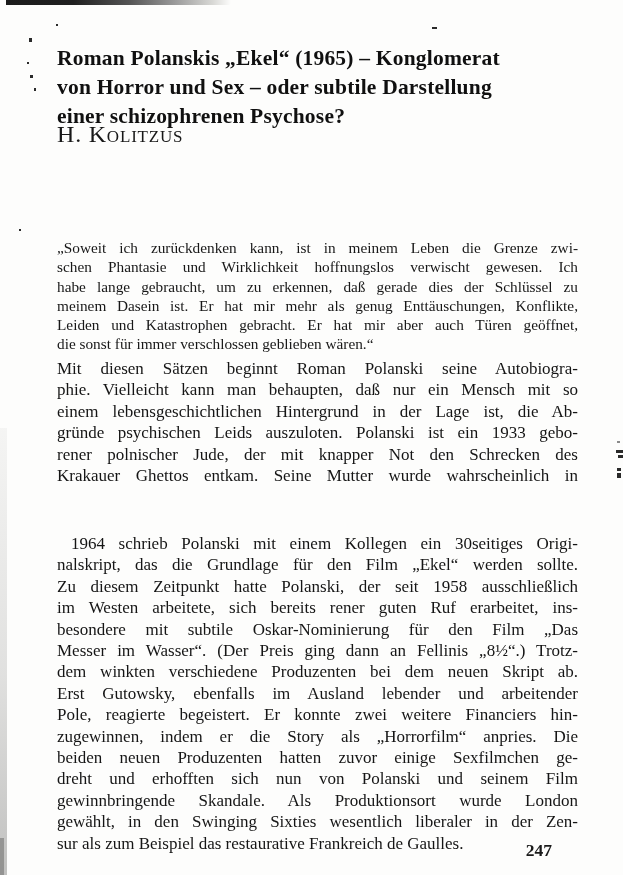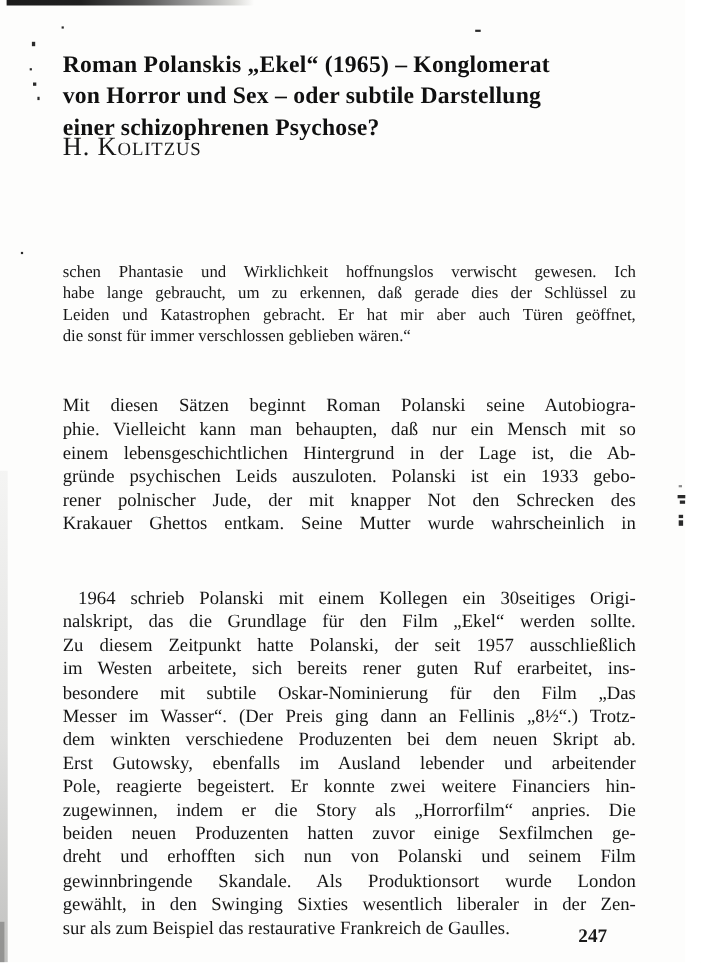--- a/index.html
+++ b/index.html
@@ -135,39 +135,41 @@
 
   <h1 class="text-col title">
       <div class="tline">Roman Polanskis „Ekel“ (1965) – Konglomerat</div>
       <div class="tline">von Horror und Sex – oder subtile Darstellung</div>
       <div class="tline last">einer schizophrenen Psychose?</div>
     </h1>
 
   <div class="text-col author">H. Kolitzus</div>
 
   <blockquote class="text-col quote" style="margin:0">
+      <div class="tline">„Soweit ich zurückdenken kann, ist in meinem Leben die Grenze zwi-</div>
       <div class="tline">schen Phantasie und Wirklichkeit hoffnungslos verwischt gewesen. Ich</div>
       <div class="tline">habe lange gebraucht, um zu erkennen, daß gerade dies der Schlüssel zu</div>
+      <div class="tline">meinem Dasein ist. Er hat mir mehr als genug Enttäuschungen, Konflikte,</div>
       <div class="tline">Leiden und Katastrophen gebracht. Er hat mir aber auch Türen geöffnet,</div>
       <div class="tline last">die sonst für immer verschlossen geblieben wären.“</div>
     </blockquote>
 
   <div class="text-col para1">
       <div class="tline">Mit diesen Sätzen beginnt Roman Polanski seine Autobiogra-</div>
       <div class="tline">phie. Vielleicht kann man behaupten, daß nur ein Mensch mit so</div>
       <div class="tline">einem lebensgeschichtlichen Hintergrund in der Lage ist, die Ab-</div>
       <div class="tline">gründe psychischen Leids auszuloten. Polanski ist ein 1933 gebo-</div>
       <div class="tline">rener polnischer Jude, der mit knapper Not den Schrecken des</div>
       <div class="tline">Krakauer Ghettos entkam. Seine Mutter wurde wahrscheinlich in</div>
     </div>
 
   <div class="text-col para2">
       <div class="tline">1964 schrieb Polanski mit einem Kollegen ein 30seitiges Origi-</div>
       <div class="tline">nalskript, das die Grundlage für den Film „Ekel“ werden sollte.</div>
-      <div class="tline">Zu diesem Zeitpunkt hatte Polanski, der seit 1957 ausschließlich</div>
+      <div class="tline">Zu diesem Zeitpunkt hatte Polanski, der seit 1958 ausschließlich</div>
       <div class="tline">im Westen arbeitete, sich bereits rener guten Ruf erarbeitet, ins-</div>
       <div class="tline">besondere mit subtile Oskar-Nominierung für den Film „Das</div>
       <div class="tline">Messer im Wasser“. (Der Preis ging dann an Fellinis „8½“.) Trotz-</div>
       <div class="tline">dem winkten verschiedene Produzenten bei dem neuen Skript ab.</div>
       <div class="tline">Erst Gutowsky, ebenfalls im Ausland lebender und arbeitender</div>
       <div class="tline">Pole, reagierte begeistert. Er konnte zwei weitere Financiers hin-</div>
       <div class="tline">zugewinnen, indem er die Story als „Horrorfilm“ anpries. Die</div>
       <div class="tline">beiden neuen Produzenten hatten zuvor einige Sexfilmchen ge-</div>
       <div class="tline">dreht und erhofften sich nun von Polanski und seinem Film</div>
       <div class="tline">gewinnbringende Skandale. Als Produktionsort wurde London</div>

